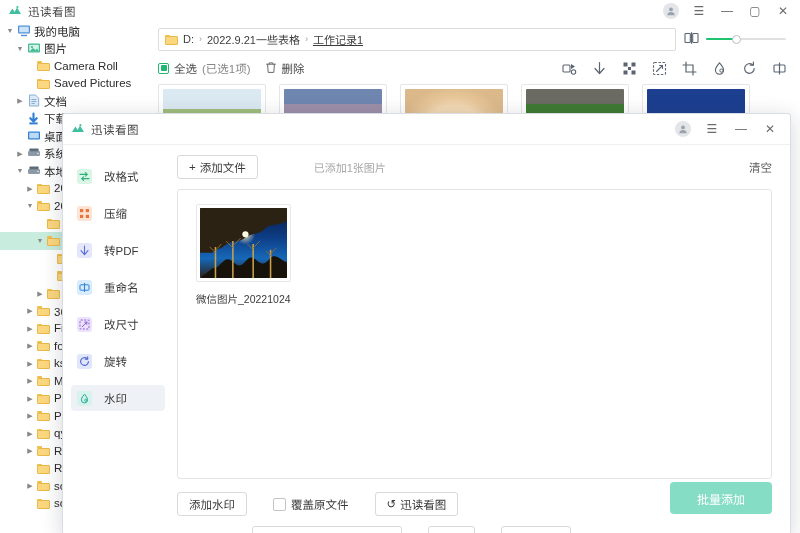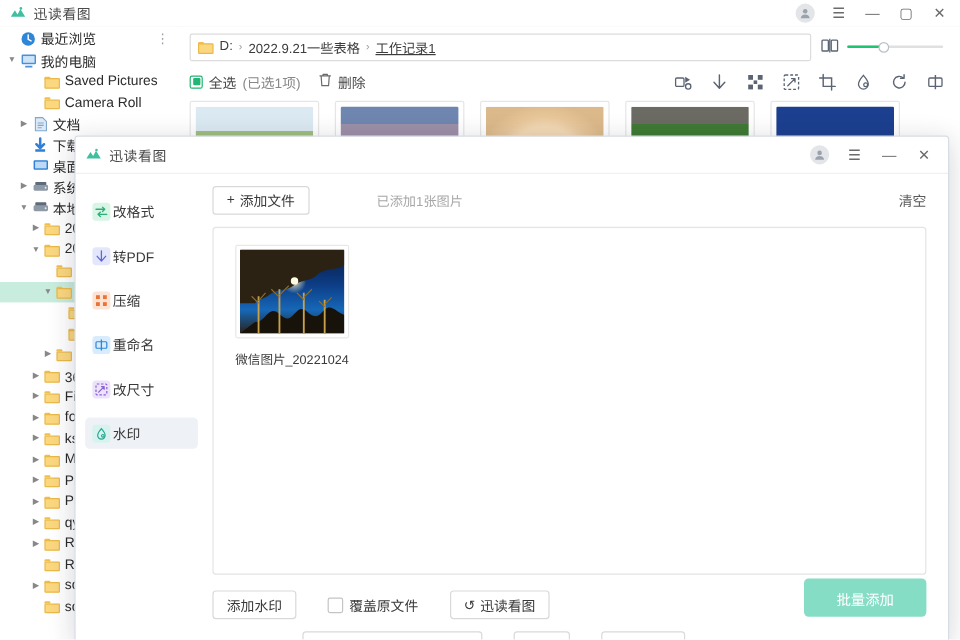--- a/index.html
+++ b/index.html
@@ -87,21 +87,21 @@
   .dialog {
     position: absolute; left: 62px; top: 113px; width: 727px; height: 420px;
     background: #fff; border: 1px solid #d8dde3; border-radius: 3px;
     box-shadow: 0 4px 22px rgba(20,30,50,.18);
     overflow: hidden;
   }
   .dlg-title { height: 30px; display: flex; align-items: center; border-bottom: 1px solid #f0f0f0; }
   .dlg-body { display: flex; height: 390px; }
   .dlg-menu { width: 108px; padding-top: 18px; box-sizing: border-box; }
   .mi {
-    display: flex; align-items: center; gap: 2px; height: 26px; margin: 0 6px 11px 8px;
+    display: flex; align-items: center; gap: 12px; height: 26px; margin: 0 6px 11px 8px;
     padding-left: 6px; border-radius: 4px; font-size: 11.5px; color: #3a3a3a;
   }
   .mi.active { background: #eef1f5; }
   .mi-ico { width: 15px; height: 15px; border-radius: 3px; display: flex; align-items: center;
         justify-content: center; font-size: 9px; color: #fff; flex: 0 0 15px; }
 
   .dlg-main { flex: 1; padding: 0 18px 0 6px; box-sizing: border-box; }
   .dlg-head { display: flex; align-items: center; height: 44px; gap: 12px; }
   .btn {
     height: 24px; padding: 0 11px; border: 1px solid #d9d9d9; border-radius: 3px; background: #fff;
@@ -164,56 +164,57 @@
         </span>
       </div>
       <div class="wc">☰</div>
       <div class="wc">—</div>
       <div class="wc">▢</div>
       <div class="wc">✕</div>
     </div>
   </div>
 
   <div class="sidebar">
-    <div class="tree-row" style="height:20px;">
-      <span class="twisty"></span>
-      <span class="tr-icon">
-        <svg width="13" height="13" viewBox="0 0 13 13">
-            <circle cx="6.5" cy="6.5" r="5.6" fill="#2f86d6"></circle>
-            <path d="M6.5 3.2v3.6l2.4 1.3" stroke="#fff" stroke-width="1.2" fill="none" stroke-linecap="round"></path>
-          </svg>
-      </span>
-      <span class="tr-label">最近浏览</span>
-      <span class="row-menu">⋮</span>
-    </div>
     <div id="tree">
         <div class="tree-row">
           <span class="twisty" style="margin-left:0px">▼</span>
           <span class="tr-icon">
             <svg width="14" height="13" viewBox="0 0 14 13">
               <rect x="1" y="1.5" width="12" height="8" rx="1" fill="#4a90d9"></rect>
               <rect x="2.2" y="2.7" width="9.6" height="5.6" fill="#cde3f7"></rect>
               <path d="M4 11.5h6" stroke="#4a90d9" stroke-width="1.4"></path>
             </svg>
           </span>
           <span class="tr-label">我的电脑</span>
         </div>
         <div class="tree-row">
+          <span class="twisty" style="margin-left:10px">▼</span>
+          <span class="tr-icon">
+            <svg width="14" height="12" viewBox="0 0 14 12">
+              <rect x="1" y="1.5" width="12" height="9" rx="1" fill="#3fb98f"></rect>
+              <rect x="2.2" y="2.8" width="9.6" height="6.4" fill="#d6f2e7"></rect>
+              <circle cx="5" cy="5" r="1.1" fill="#3fb98f"></circle>
+              <path d="M3 9l3-3 2.4 2.2L10 6.6l1.6 2.4z" fill="#3fb98f"></path>
+            </svg>
+          </span>
+          <span class="tr-label">图片</span>
+        </div>
+        <div class="tree-row">
           <span class="twisty" style="margin-left:20px"></span>
           <span class="tr-icon">
             <span class="folder"></span>
           </span>
+          <span class="tr-label">Camera Roll</span>
+        </div>
+        <div class="tree-row">
+          <span class="twisty" style="margin-left:20px"></span>
+          <span class="tr-icon">
+            <span class="folder"></span>
+          </span>
           <span class="tr-label">Saved Pictures</span>
-        </div>
-        <div class="tree-row">
-          <span class="twisty" style="margin-left:20px"></span>
-          <span class="tr-icon">
-            <span class="folder"></span>
-          </span>
-          <span class="tr-label">Camera Roll</span>
         </div>
         <div class="tree-row">
           <span class="twisty" style="margin-left:10px">▶</span>
           <span class="tr-icon">
             <svg width="12" height="13" viewBox="0 0 12 13">
               <path d="M1.5 1h6l3.2 3.2V12h-9.2z" fill="#dce9f6" stroke="#7fa8cc" stroke-width=".9"></path>
               <path d="M3.4 5.5h5M3.4 7.5h5M3.4 9.5h3.4" stroke="#7fa8cc" stroke-width=".9"></path>
             </svg>
           </span>
           <span class="tr-label">文档</span>
@@ -545,57 +546,66 @@
       <div class="dlg-menu" id="dlg-menu">
           <div class="mi">
             <span class="mi-ico" style="background:#d8f5e6">
               <svg width="11" height="11" viewBox="0 0 11 11">
                 <path d="M1 3.4h7.2M6.4 1.6l1.9 1.8-1.9 1.8M10 7.6H2.8M4.6 5.8L2.7 7.6l1.9 1.8" stroke="#2fae77" stroke-width="1.1" fill="none" stroke-linecap="round" stroke-linejoin="round"></path>
               </svg>
             </span>
             <span>改格式</span>
           </div>
           <div class="mi">
-            <span class="mi-ico" style="background:#e4e7fb">
-              <svg width="11" height="11" viewBox="0 0 11 11">
-                <path d="M5.5 1v8.6M5.5 9.6L2 5.6M5.5 9.6L9 5.6" stroke="#5b6bd6" stroke-width="1.1" fill="none" stroke-linecap="round"></path>
-              </svg>
-            </span>
-            <span>转PDF</span>
-          </div>
-          <div class="mi">
             <span class="mi-ico" style="background:#fde3d4">
               <svg width="11" height="11" viewBox="0 0 11 11">
                 <g fill="#e8743a">
                   <rect x="1" y="1" width="3.2" height="3.2"></rect>
                   <rect x="6.8" y="1" width="3.2" height="3.2"></rect>
                   <rect x="1" y="6.8" width="3.2" height="3.2"></rect>
                   <rect x="6.8" y="6.8" width="3.2" height="3.2"></rect>
                 </g>
               </svg>
             </span>
             <span>压缩</span>
           </div>
           <div class="mi">
+            <span class="mi-ico" style="background:#e4e7fb">
+              <svg width="11" height="11" viewBox="0 0 11 11">
+                <path d="M5.5 1v8.6M5.5 9.6L2 5.6M5.5 9.6L9 5.6" stroke="#5b6bd6" stroke-width="1.1" fill="none" stroke-linecap="round"></path>
+              </svg>
+            </span>
+            <span>转PDF</span>
+          </div>
+          <div class="mi">
             <span class="mi-ico" style="background:#d8ecfd">
               <svg width="11" height="11" viewBox="0 0 11 11">
                 <path d="M5.5 1v9" stroke="#2f86d6" stroke-width="1.1"></path>
                 <rect x="1" y="2.8" width="9" height="5.4" rx=".8" fill="none" stroke="#2f86d6" stroke-width="1"></rect>
               </svg>
             </span>
             <span>重命名</span>
           </div>
           <div class="mi">
             <span class="mi-ico" style="background:#ece2fb">
               <svg width="11" height="11" viewBox="0 0 11 11">
                 <rect x="1" y="1" width="9" height="9" rx=".8" fill="none" stroke="#8a5fd6" stroke-width="1" stroke-dasharray="2 1.4"></rect>
                 <path d="M3.2 7.8L7.8 3.2M7.8 3.2H5.6M7.8 3.2v2.2" stroke="#8a5fd6" stroke-width="1" fill="none" stroke-linecap="round"></path>
               </svg>
             </span>
             <span>改尺寸</span>
+          </div>
+          <div class="mi">
+            <span class="mi-ico" style="background:#e0e6fb">
+              <svg width="11" height="11" viewBox="0 0 11 11">
+                <path d="M9.4 5.5a3.9 3.9 0 11-1.3-2.9" stroke="#4d63d0" stroke-width="1.1" fill="none" stroke-linecap="round"></path>
+                <path d="M8.7.9v2.4H6.3" stroke="#4d63d0" stroke-width="1.1" fill="none" stroke-linecap="round" stroke-linejoin="round"></path>
+              </svg>
+            </span>
+            <span>旋转</span>
           </div>
           <div class="mi active">
             <span class="mi-ico" style="background:#d6f3ee">
               <svg width="11" height="11" viewBox="0 0 11 11">
                 <path d="M5.5 1.2S2.4 4.7 2.4 6.8a3.1 3.1 0 006.2 0c0-2.1-3.1-5.6-3.1-5.6z" fill="none" stroke="#23a892" stroke-width="1"></path>
                 <circle cx="6.7" cy="7.2" r="1.1" fill="none" stroke="#23a892" stroke-width=".9"></circle>
               </svg>
             </span>
             <span>水印</span>
           </div>

